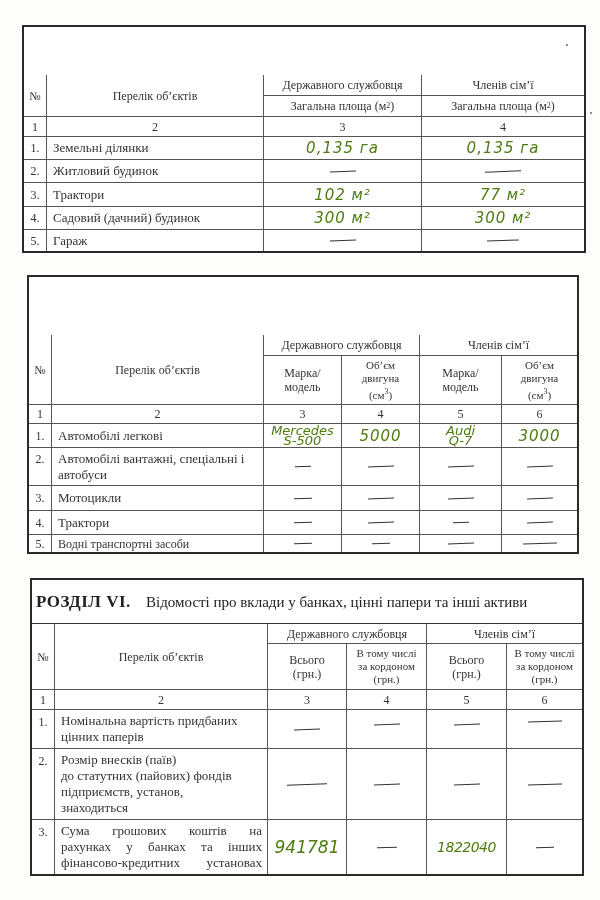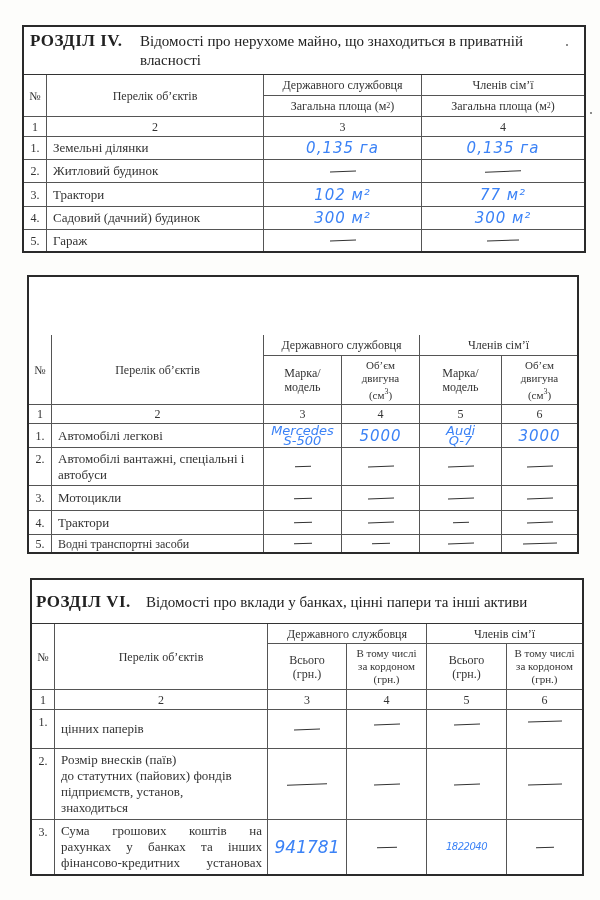--- a/index.html
+++ b/index.html
@@ -7,35 +7,30 @@
          font-family:"Liberation Serif", "DejaVu Serif", serif; color:#222; }
   .tbl { position:absolute; border:2px solid #2a2a2a; box-sizing:border-box; background:#fff; }
   .title { position:absolute; left:0; right:0; top:0; border-bottom:1.5px solid #333; box-sizing:border-box; }
   .sec-label { position:absolute; font-weight:bold; font-size:17px; letter-spacing:0.5px; }
   .sec-text { position:absolute; font-size:15px; line-height:19px; }
   .cell { position:absolute; box-sizing:border-box; border-right:1px solid #555; border-bottom:1px solid #555;
           display:flex; align-items:center; justify-content:center; text-align:center; font-size:12px; line-height:14px; color:#333; }
   .cell.left { justify-content:flex-start; text-align:left; padding-left:6px; font-size:13px; line-height:16px; }
   .cell.num { font-size:12px; }
   .noright { border-right:none; }
-  .hand { font-family:"DejaVu Sans", sans-serif; font-style:italic; font-size:15px; color:#3b82f6; letter-spacing:1px; }
+  .hand { font-family:"DejaVu Sans", sans-serif; font-style:italic; font-size:15px; color:#4d7c0f; letter-spacing:1px; }
   .hand.small { font-size:13px; line-height:10px; letter-spacing:0; }
   .dash { display:inline-block; width:26px; height:0; border-top:1.5px solid #333; transform:rotate(-2deg); }
   sup { font-size:8px; }
   .dot { position:absolute; width:2px; height:2px; background:#666; border-radius:1px; }
 </style>
 </head>
 <body>
 
 <div class="tbl" style="left:22px; top:25px; width:564px; height:228px;">
-  <div class="title" style="height:48px;">
-    <span class="sec-label" style="left:6px; top:4px;">РОЗДІЛ IV.</span>
-    <span class="sec-text" style="left:116px; top:5px;">Відомості про нерухоме майно, що знаходиться в приватній</span>
-    <span class="sec-text" style="left:116px; top:24px;">власності</span>
-  </div>
 
   <div class="cell" style="left:0; top:48px; width:23px; height:42px;">№</div>
   <div class="cell" style="left:23px; top:48px; width:217px; height:42px;">Перелік об’єктів</div>
   <div class="cell" style="left:240px; top:48px; width:158px; height:21px;">Державного службовця</div>
   <div class="cell noright" style="left:398px; top:48px; width:162px; height:21px;">Членів сім’ї</div>
   <div class="cell" style="left:240px; top:69px; width:158px; height:21px;">
       <span>Загальна площа (м</span>
       <sup>2</sup>
       <span>)</span>
     </div>
@@ -232,20 +227,21 @@
   <div class="cell num" style="left:0; top:110px; width:23px; height:20px;">1</div>
   <div class="cell num" style="left:23px; top:110px; width:213px; height:20px;">2</div>
   <div class="cell num" style="left:236px; top:110px; width:79px; height:20px;">3</div>
   <div class="cell num" style="left:315px; top:110px; width:80px; height:20px;">4</div>
   <div class="cell num" style="left:395px; top:110px; width:80px; height:20px;">5</div>
   <div class="cell num noright" style="left:475px; top:110px; width:75px; height:20px;">6</div>
 
   <div>
     <div class="cell" style="left:0; top:130px; width:23px; height:39px; align-items:flex-start; padding-top:5px;">1.</div>
     <div class="cell left" style="left:23px; top:130px; width:213px; height:39px; flex-direction:column; align-items:flex-start; justify-content:center;">
+      <span>Номінальна вартість придбаних</span>
       <span>цінних паперів</span>
     </div>
     <div class="cell" style="left:236px; top:130px; width:79px; height:39px;">
         <span class="dash"></span>
       </div>
     <div class="cell" style="left:315px; top:130px; width:80px; height:39px; align-items:flex-start; padding-top:14px;">
         <span class="dash"></span>
       </div>
     <div class="cell" style="left:395px; top:130px; width:80px; height:39px; align-items:flex-start; padding-top:14px;">
         <span class="dash"></span>
@@ -281,18 +277,18 @@
     <div class="cell" style="left:0; top:240px; width:23px; height:54px; align-items:flex-start; padding-top:5px; border-bottom:none;">3.</div>
     <div class="cell left" style="left:23px; top:240px; width:213px; height:54px; flex-direction:column; align-items:stretch; justify-content:center; border-bottom:none; padding-right:5px;">
       <span class="just" style="text-align:justify; text-align-last:justify;">Сума грошових коштів на</span>
       <span style="text-align:justify; text-align-last:justify;">рахунках у банках та інших</span>
       <span style="text-align:justify; text-align-last:justify;">фінансово-кредитних установах</span>
     </div>
     <div class="cell hand" style="left:236px; top:240px; width:79px; height:54px; border-bottom:none; font-size:17px; letter-spacing:0;">941781</div>
     <div class="cell" style="left:315px; top:240px; width:80px; height:54px; border-bottom:none;">
         <span class="dash" style="width:20px;"></span>
       </div>
-    <div class="cell hand" style="left:395px; top:240px; width:80px; height:54px; border-bottom:none; font-size:10px; letter-spacing:-0.5px;">1822040</div>
+    <div class="cell hand" style="left:395px; top:240px; width:80px; height:54px; border-bottom:none; font-size:14px; letter-spacing:-0.5px;">1822040</div>
     <div class="cell noright" style="left:475px; top:240px; width:75px; height:54px; border-bottom:none;">
         <span class="dash" style="width:18px;"></span>
       </div>
   </div>
 </div>
 
 </body></html>

